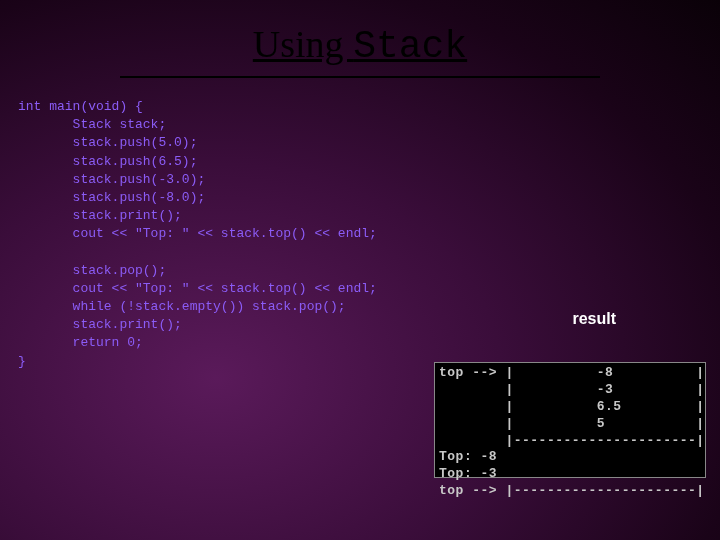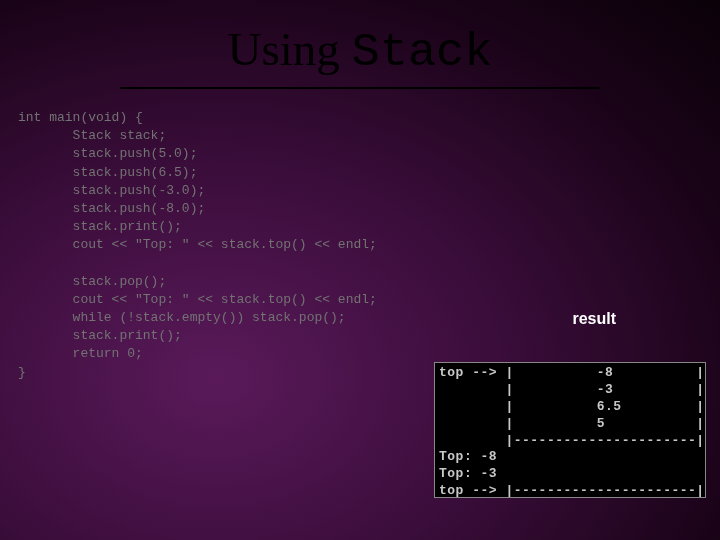--- a/index.html
+++ b/index.html
@@ -7,55 +7,56 @@
     width: 720px;
     height: 540px;
     background: radial-gradient(ellipse at 30% 70%, #5a1a5a 0%, #3a0d3a 40%, #1a0318 75%, #0a0108 100%);
     font-family: 'Times New Roman', serif;
     overflow: hidden;
     position: relative;
   }
   .title {
     text-align: center;
     color: #000;
-    font-size: 47px;
+    font-size: 38px;
     padding-top: 22px;
     padding-bottom: 8px;
     font-weight: normal;
+    text-decoration: underline;
   }
   .title-word2 {
     font-family: 'Courier New', monospace;
   }
   .underline {
     border-bottom: 2px solid #000;
     margin: 0 120px 20px 120px;
   }
   .code-block {
     font-family: 'Courier New', monospace;
-    color: #737373;
+    color: #8b5cf6;
     font-size: 13px;
     line-height: 1.4;
     white-space: pre;
     padding-left: 18px;
   }
   .result-label {
     position: absolute;
     right: 104px;
     top: 310px;
     color: #fff;
     font-family: Liberation Sans, sans-serif;
     font-size: 16px;
     font-weight: bold;
   }
   .console {
     position: absolute;
     left: 434px;
     top: 362px;
     width: 272px;
-    height: 136px;
+    height: 116px;
     background: #000;
     border: 1px solid #888;
     color: #c8c8c8;
     font-family: 'Courier New', monospace;
     font-size: 13px;
     font-weight: bold;
     white-space: pre;
     line-height: 1.3;
     padding: 2px 4px;
     letter-spacing: 0.5px;

